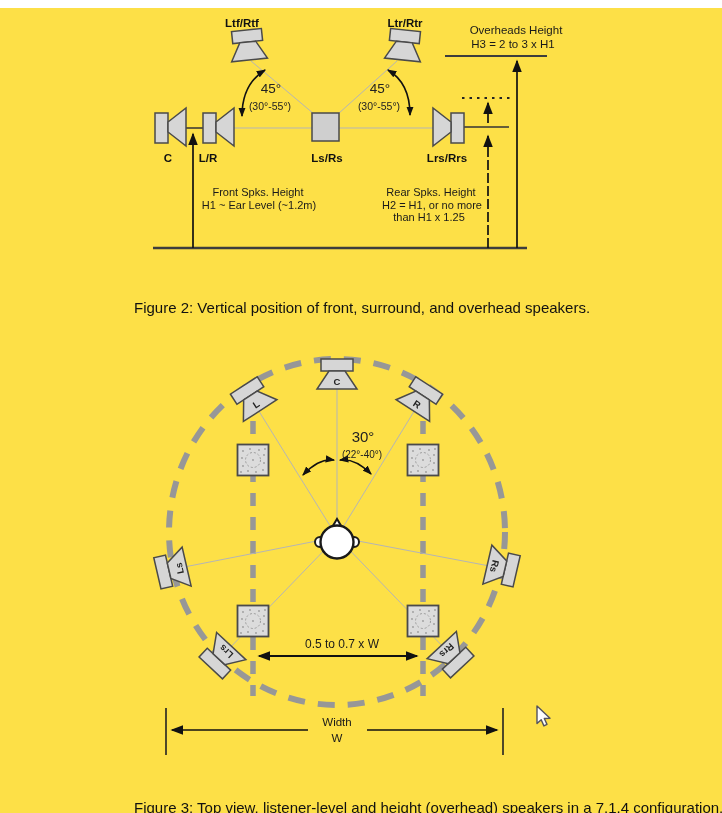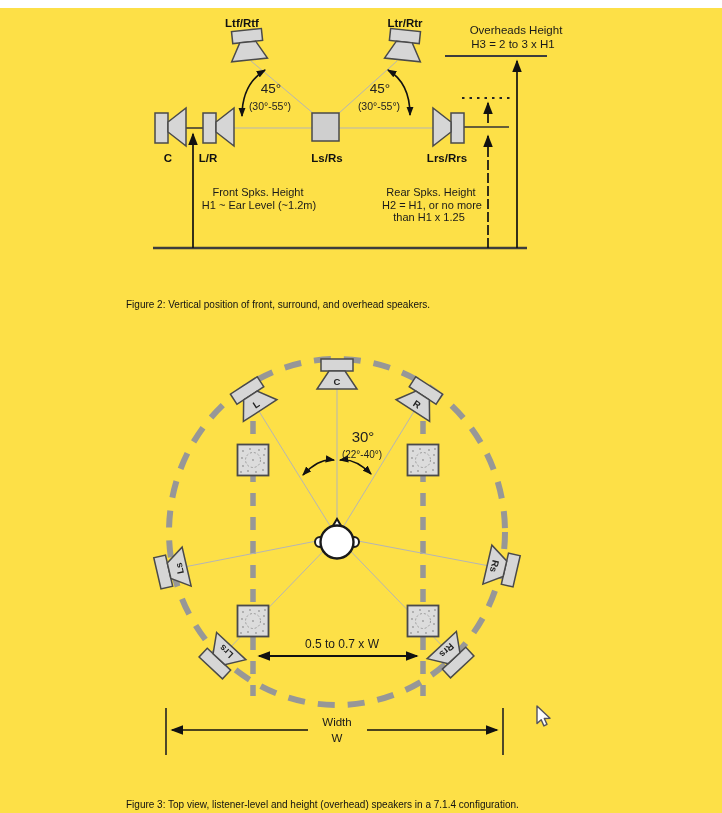--- a/index.html
+++ b/index.html
@@ -1,19 +1,19 @@
 <!DOCTYPE html>
 <html><head>
 <meta charset="utf-8">
 <style>
   html,body{margin:0;padding:0;background:#ffffff;}
   .page{position:relative;width:722px;height:813px;background:#fde047;overflow:hidden;
         font-family:"Liberation Sans","DejaVu Sans",sans-serif;margin-top:8px;}
   svg{position:absolute;left:0;}
-  .caption{position:absolute;left:126px;font-size:10px;color:#111;letter-spacing:0px;white-space:nowrap;}
+  .caption{position:absolute;left:134px;font-size:15px;color:#111;letter-spacing:0px;white-space:nowrap;}
   
   .spk{fill:#d6d6d6;stroke:#4a4a4a;stroke-width:1.5;}
   .sq{fill:#dcdcdc;stroke:#4a4a4a;stroke-width:1.8;}
   .thin{stroke:#b5b5b5;stroke-width:1;fill:none;}
   .dark{stroke:#333;stroke-width:1.6;fill:none;}
   .arrow{stroke:#111;stroke-width:1.7;fill:none;}
   .arc{stroke:#111;stroke-width:1.6;fill:none;}
   .dashgray{stroke:#979797;fill:none;}
   .lbl{font-size:11.5px;fill:#1a1a1a;}
   .lblb{font-size:11.5px;font-weight:bold;fill:#111;}

